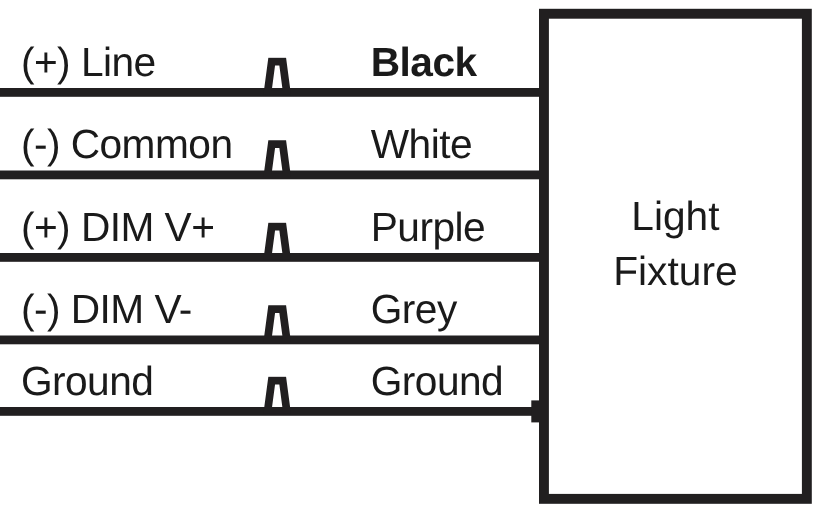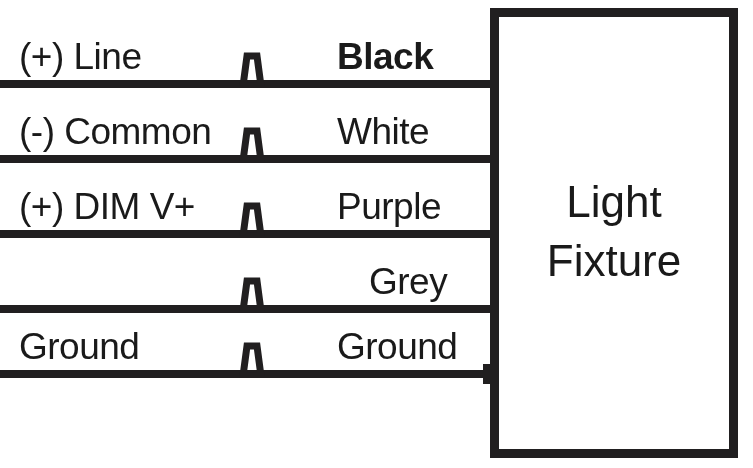--- a/index.html
+++ b/index.html
@@ -73,21 +73,21 @@
     border: 9px solid #211f20;
     background: #ffffff;
     box-sizing: border-box;
   }
   #fixture-label {
     position: absolute;
     left: 490px;
     top: 172px;
     width: 248px;
     text-align: center;
-    font-size: 44px;
+    font-size: 37px;
     line-height: 1.35;
     color: #1a1a1a;
   }
   #fixture-label span {
     display: block;
   }
 </style>
 </head>
 <body>
 
@@ -120,21 +120,22 @@
     <div class="label-right" style="top:26px;">Purple</div>
     <div class="wire-line" style="top:68px;"></div>
     <div class="connector" style="top:40px;">
       <svg width="40" height="34" viewBox="0 0 40 34" aria-hidden="true">
         <path d="M11 34 L15 4 L25 4 L29 34 Z" fill="none" stroke="#211f20" stroke-width="7" stroke-linejoin="miter"></path>
       </svg>
     </div>
   </div>
 
   <div class="wire-row" style="top:237px;">
-    <div class="label-right" style="top:26px;margin-left:32px;">Grey</div>
+    <div class="label-left" style="top:26px;">(-) DIM V-</div>
+    <div class="label-right" style="top:26px;">Grey</div>
     <div class="wire-line" style="top:68px;"></div>
     <div class="connector" style="top:40px;">
       <svg width="40" height="34" viewBox="0 0 40 34" aria-hidden="true">
         <path d="M11 34 L15 4 L25 4 L29 34 Z" fill="none" stroke="#211f20" stroke-width="7" stroke-linejoin="miter"></path>
       </svg>
     </div>
   </div>
 
   <div class="wire-row" style="top:302px;text-align:center;">
     <div class="label-left" style="top:26px;">Ground</div>

